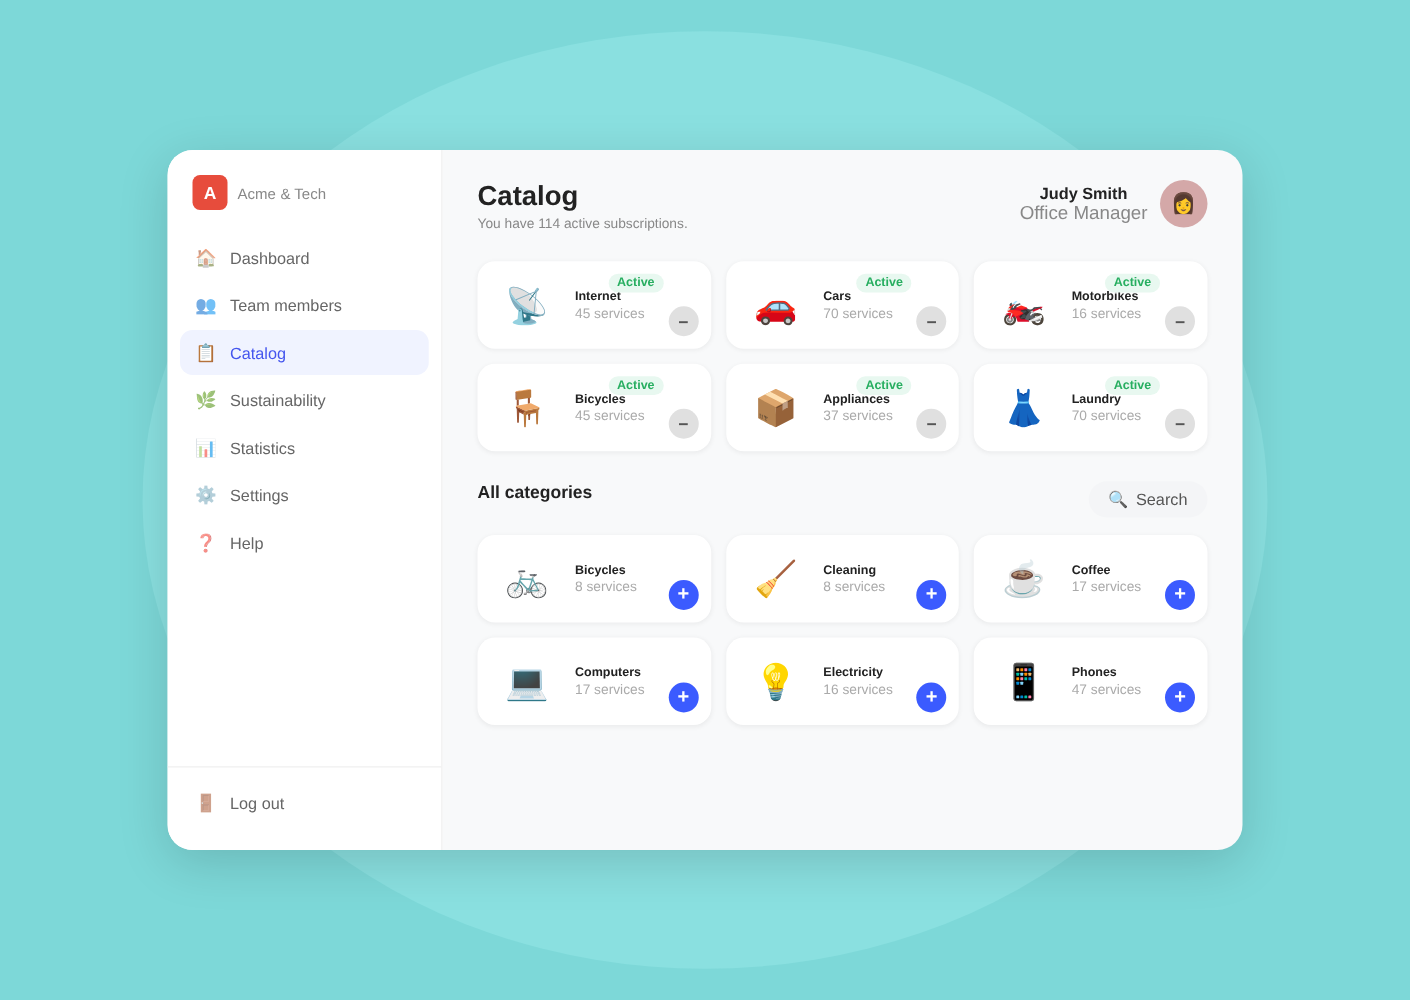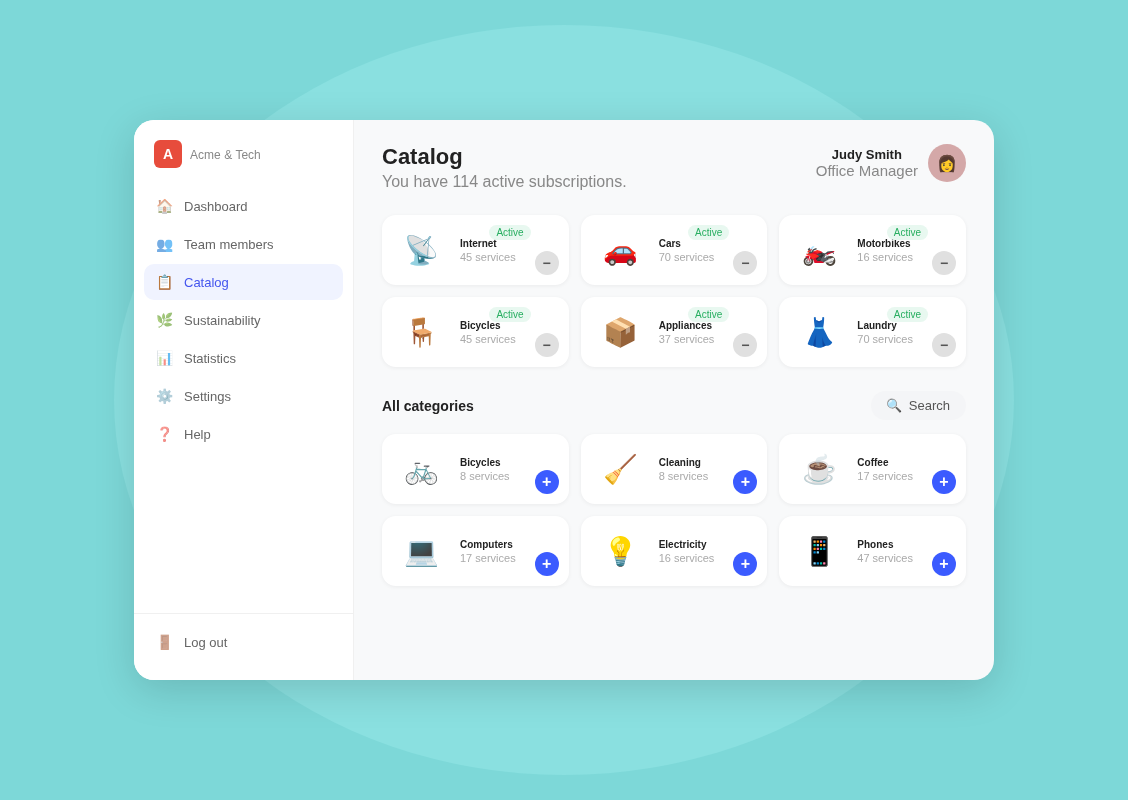--- a/index.html
+++ b/index.html
@@ -136,21 +136,21 @@
       justify-content: space-between;
       align-items: flex-start;
       margin-bottom: 24px;
     }
     .page-title {
       font-size: 22px;
       font-weight: 700;
       color: #222;
     }
     .page-subtitle {
-      font-size: 16px;
+      font-size: 11px;
       color: #888;
       margin-top: 3px;
     }
     .user-profile {
       display: flex;
       align-items: center;
       gap: 10px;
     }
     .avatar {
       width: 38px;
@@ -213,21 +213,21 @@
     }
     .active-badge {
       position: absolute;
       top: 10px;
       right: 38px;
       background: #e8f8f0;
       color: #27ae60;
       font-size: 10px;
       padding: 2px 7px;
       border-radius: 20px;
-      font-weight: 400;
+      font-weight: 700;
     }
     .minus-btn {
       position: absolute;
       bottom: 10px;
       right: 10px;
       width: 24px;
       height: 24px;
       background: #e0e0e0;
       border-radius: 50%;
       display: flex;
@@ -251,21 +251,21 @@
       justify-content: center;
       cursor: pointer;
       color: #fff;
       font-size: 16px;
       font-weight: bold;
     }
     
     .all-categories-header {
       display: flex;
       justify-content: space-between;
-      align-items: center;
+      align-items: flex-start;
       margin-bottom: 14px;
     }
     .search-btn {
       display: flex;
       align-items: center;
       gap: 6px;
       background: #f4f5f7;
       border: none;
       border-radius: 20px;
       padding: 7px 16px;

